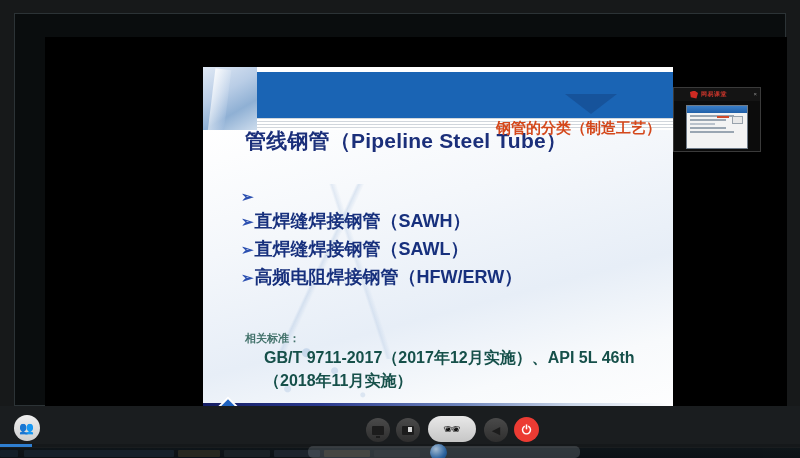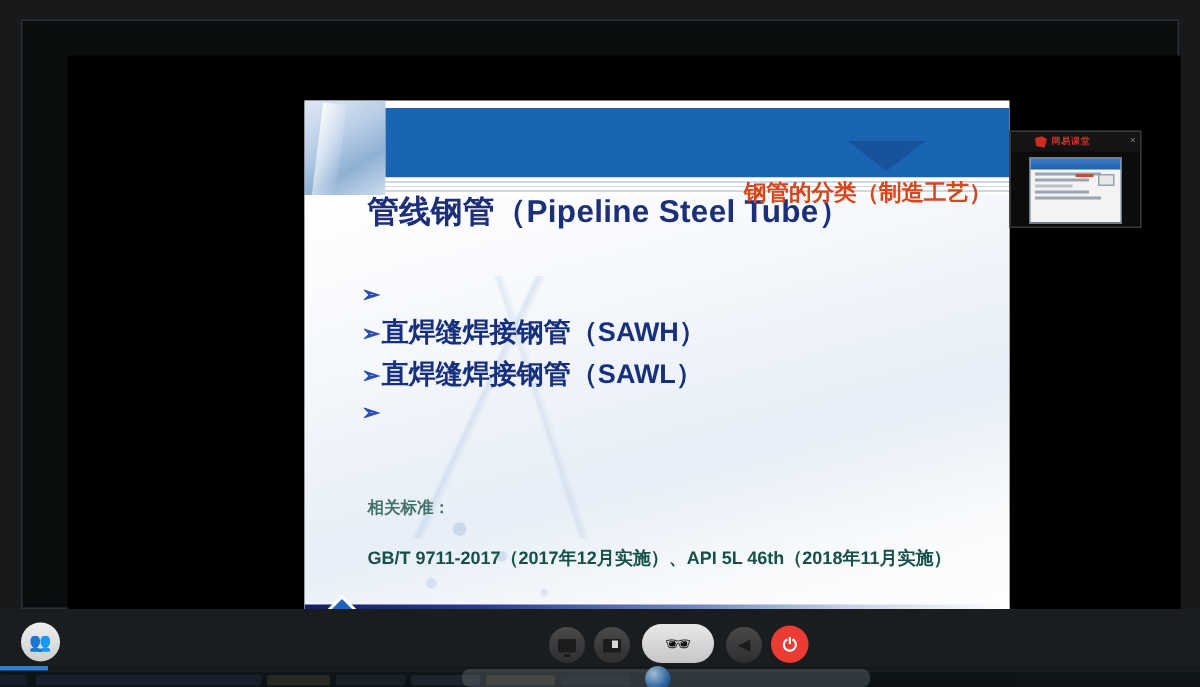--- a/index.html
+++ b/index.html
@@ -49,22 +49,22 @@
       color:#1b2f7a;white-space:nowrap;letter-spacing:.2px;}
   .slide-redtag{position:absolute;right:12px;top:52px;font-size:15px;font-weight:bold;
       color:#d4481c;white-space:nowrap;}
 
   .bullets{position:absolute;left:38px;top:118px;right:10px;}
   .bullet{display:flex;align-items:baseline;color:#17307d;font-weight:bold;font-size:18px;
       line-height:1.55;white-space:nowrap;}
   .bullet .arrow{color:#2a4fb0;font-size:15px;margin-right:1px;}
 
   .refs{position:absolute;left:42px;top:264px;right:16px;color:#1f5e54;}
-  .refs .refs-label{font-size:11px;font-weight:bold;color:#44736c;margin-bottom:18px;}
-  .refs .refs-body{font-size:12px;font-weight:bold;color:#16504a;line-height:1.45;}
+  .refs .refs-label{font-size:11px;font-weight:bold;color:#44736c;margin-bottom:0;}
+  .refs .refs-body{font-size:16px;font-weight:bold;color:#16504a;line-height:1.45;margin-left:19px;}
 
   
   #pip{position:absolute;left:628px;top:50px;width:88px;height:65px;background:#0c0c0c;
       border:1px solid #3a3a3a;box-sizing:border-box;overflow:hidden;}
   .pip-bar{position:absolute;left:0;top:0;right:0;height:13px;background:#141414;
       display:flex;align-items:center;}
   .pip-logo{width:8px;height:8px;background:#cf2a22;margin-left:16px;flex:none;
       clip-path:polygon(0 20%,55% 0,100% 30%,80% 100%,10% 85%);}
   .pip-logo-text{margin-left:3px;color:#c8352b;font-size:6px;font-weight:bold;letter-spacing:.5px;}
   .pip-close{position:absolute;right:3px;top:3px;color:#8a8a8a;font-size:6px;}
@@ -151,20 +151,21 @@
             <div class="bullet">
               <span class="arrow">➢</span>
               <span>直焊缝焊接钢管（SAWH）</span>
             </div>
             <div class="bullet">
               <span class="arrow">➢</span>
               <span>直焊缝焊接钢管（SAWL）</span>
             </div>
             <div class="bullet">
               <span class="arrow">➢</span>
+              <span>高频电阻焊接钢管（HFW/ERW）</span>
             </div>
           </div>
 
           <div class="refs">
             <div class="refs-label">相关标准：</div>
             <div class="refs-body">GB/T 9711-2017（2017年12月实施）、API 5L 46th（2018年11月实施）</div>
           </div>
 
           <div class="slide-footer"></div>
           <div class="slide-diamond"></div>

